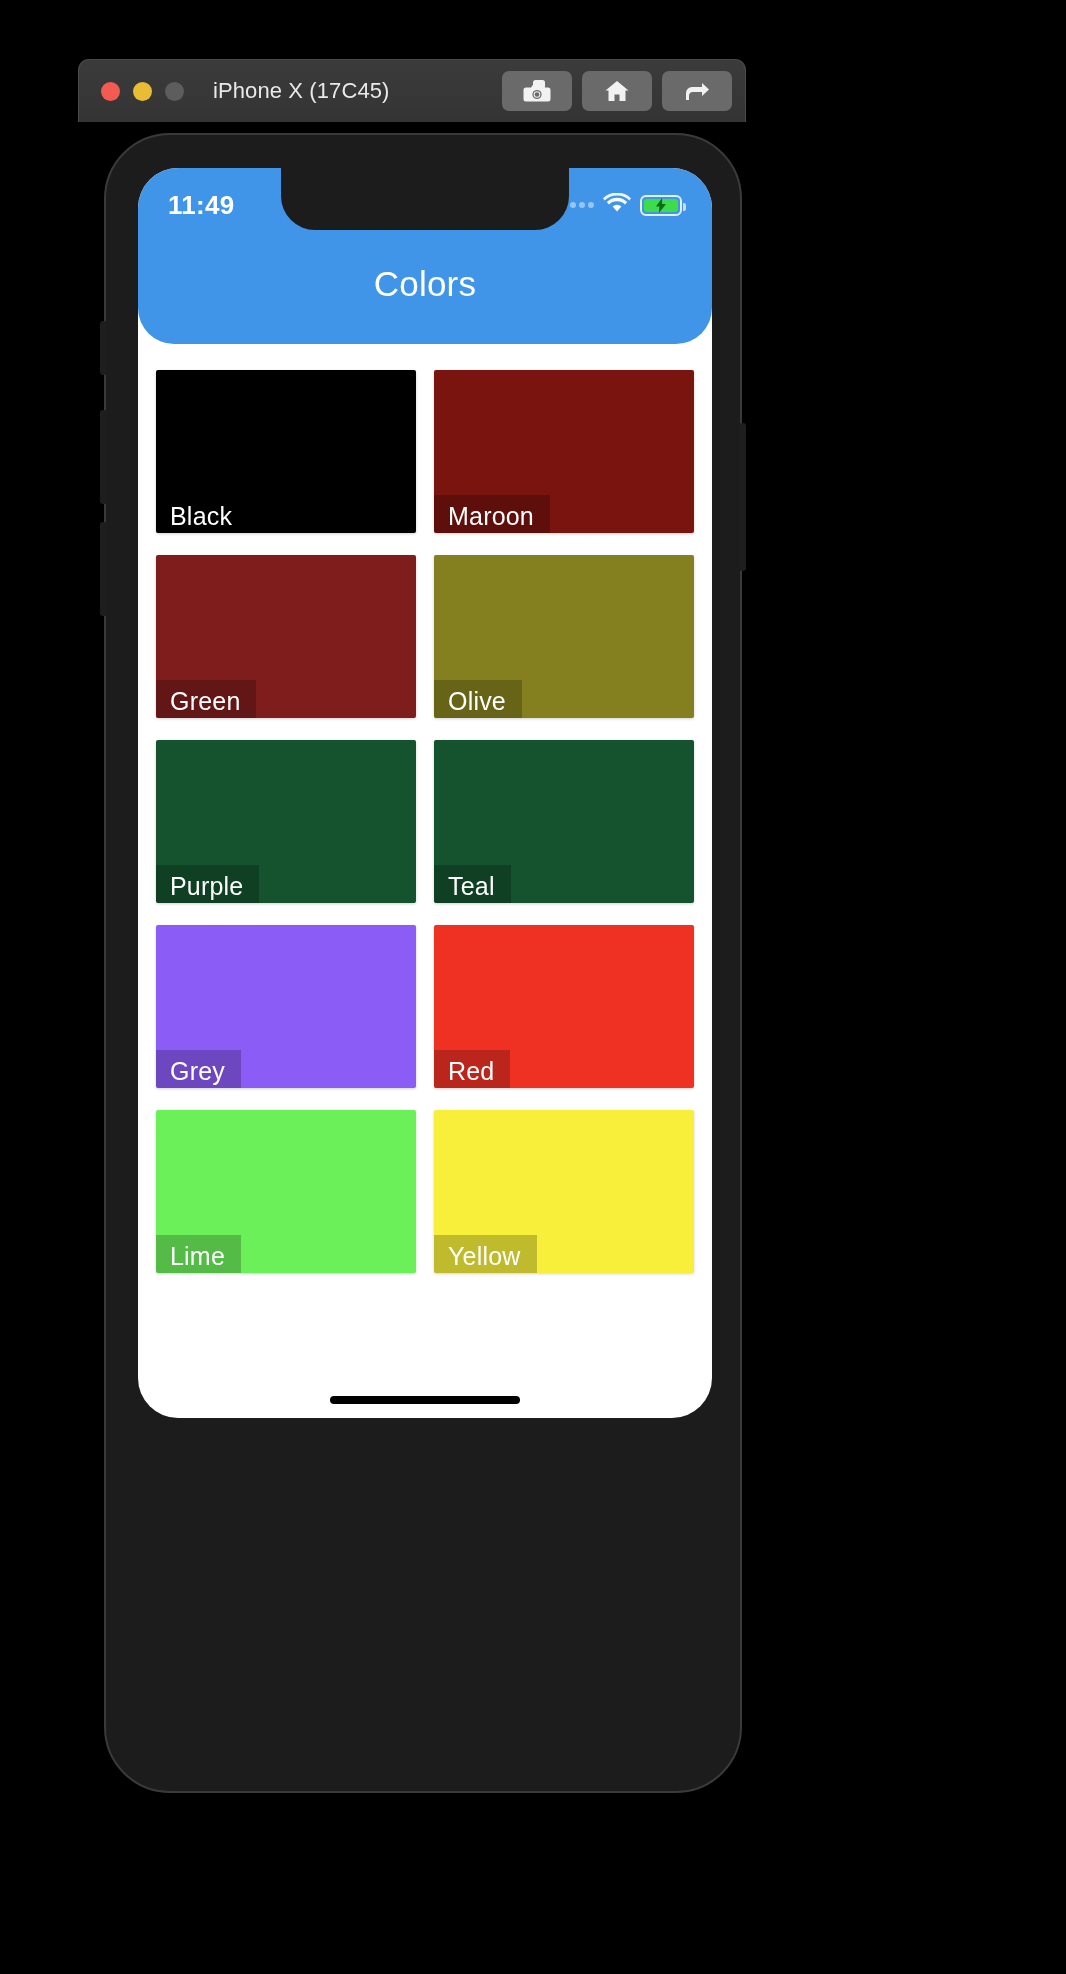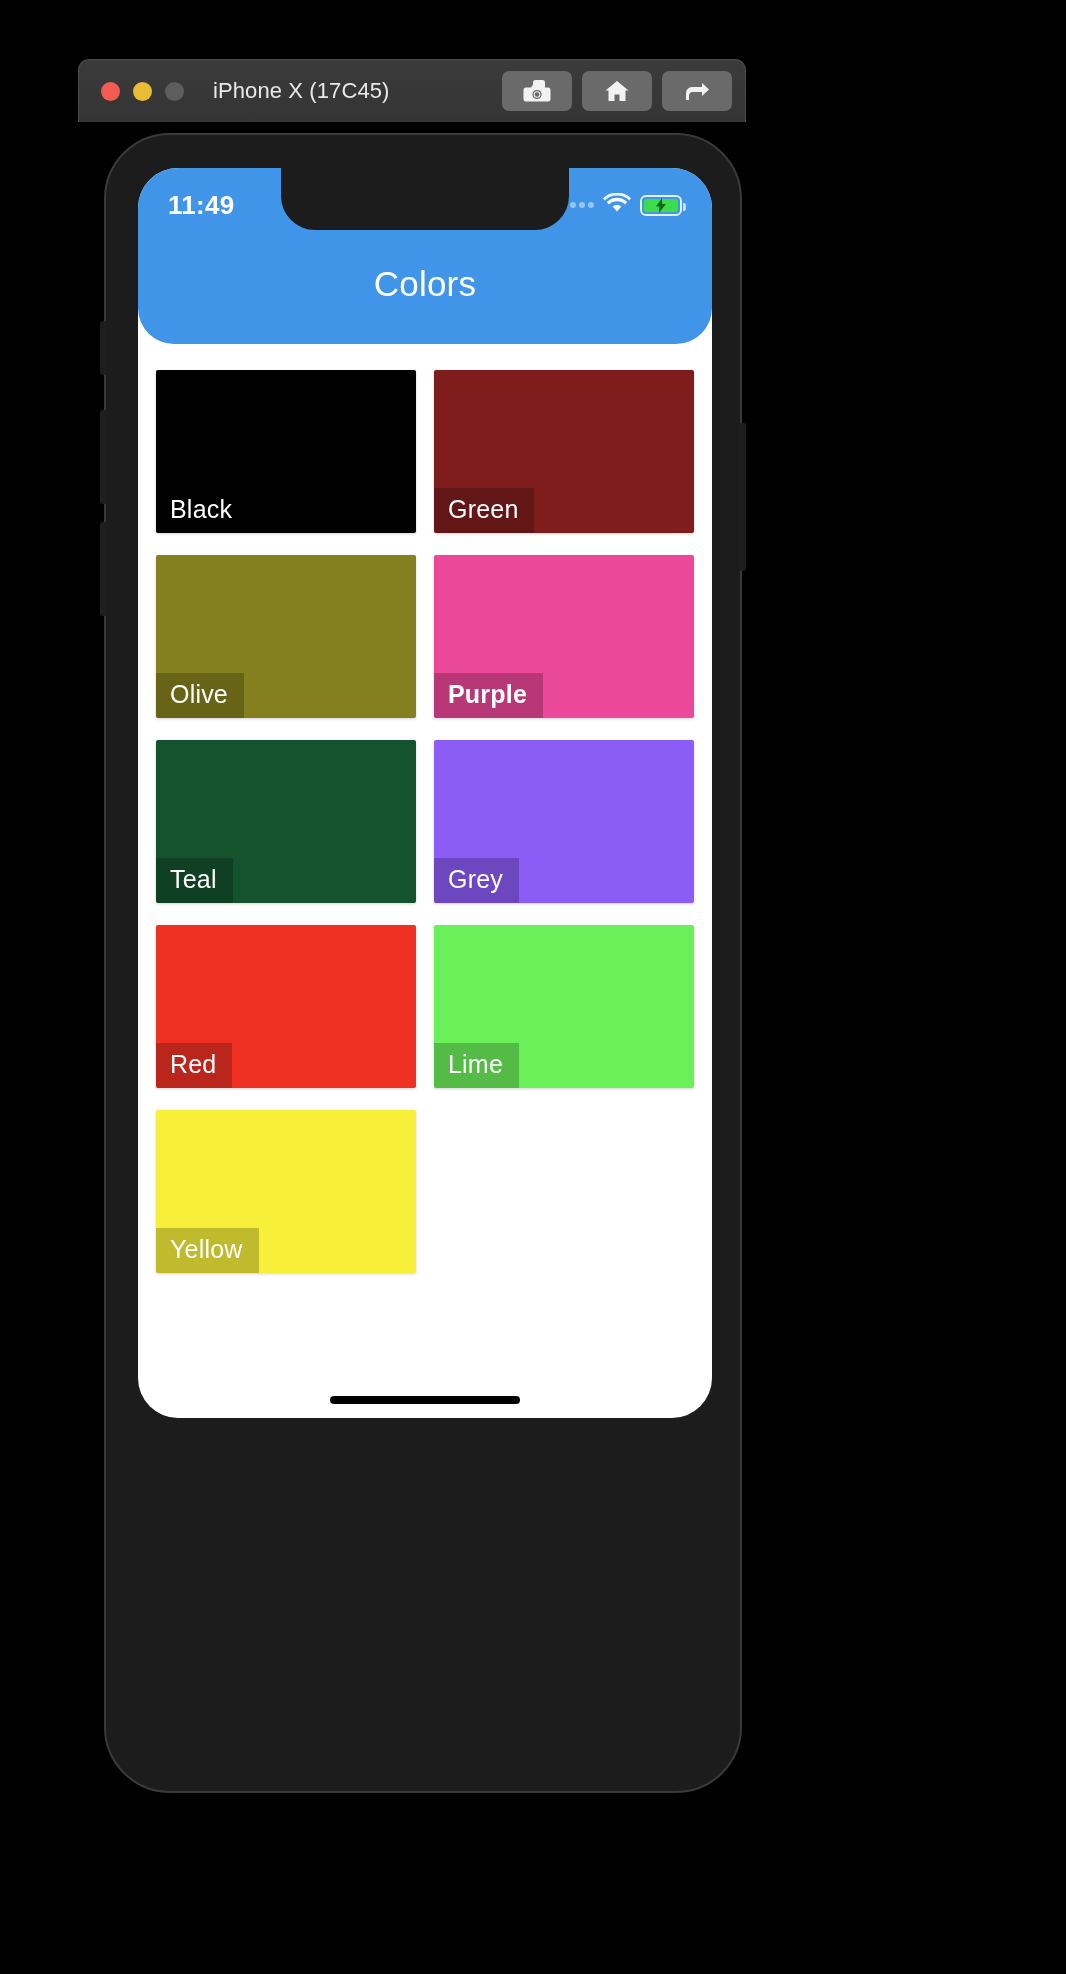--- a/index.html
+++ b/index.html
@@ -125,21 +125,21 @@
   }
   .tile {
     position: relative;
     height: 163px;
     border-radius: 2px;
     box-shadow: 0 1px 3px rgba(0,0,0,0.18);
     overflow: hidden;
   }
   .tile-label {
     position: absolute; left: 0; bottom: 0;
-    padding: 7px 16px 9px 14px;
+    padding: 7px 16px 2px 14px;
     color: #ffffff;
     font-size: 25px;
     background: rgba(0,0,0,0.22);
     letter-spacing: 0.2px;
     margin-top: 28px;
   }
   
   #home-indicator {
     position: absolute; bottom: 14px; left: 50%; transform: translateX(-50%);
     width: 190px; height: 8px; border-radius: 4px; background: #000;
@@ -222,27 +222,30 @@
             </div>
           </div>
         </div>
         <div id="navtitle">Colors</div>
       </div>
 
       <div id="grid">
         <div class="tile" style="background: rgb(0, 0, 0);">
           <span class="tile-label">Black</span>
         </div>
+        <div class="tile" style="background: rgb(122, 20, 15);">
+          <span class="tile-label">Maroon</span>
+        </div>
         <div class="tile" style="background: #7f1d1d;">
           <span class="tile-label">Green</span>
         </div>
         <div class="tile" style="background: rgb(133, 128, 31);">
           <span class="tile-label">Olive</span>
         </div>
-        <div class="tile" style="background: #ec4899; font-weight: bold;">
+        <div class="tile" style="background: #14532d;">
           <span class="tile-label">Purple</span>
         </div>
         <div class="tile" style="background: #14532d;">
           <span class="tile-label">Teal</span>
         </div>
         <div class="tile" style="background: #8b5cf6;">
           <span class="tile-label">Grey</span>
         </div>
         <div class="tile" style="background: rgb(239, 49, 36);">
           <span class="tile-label">Red</span>

